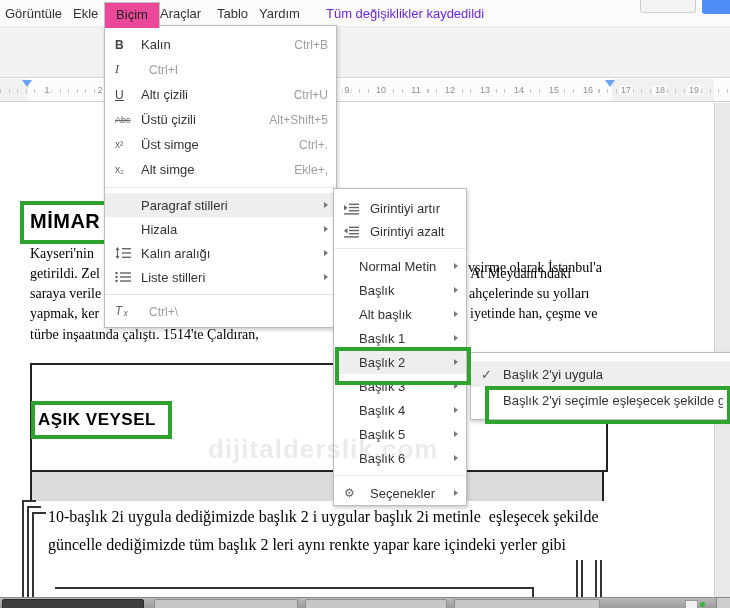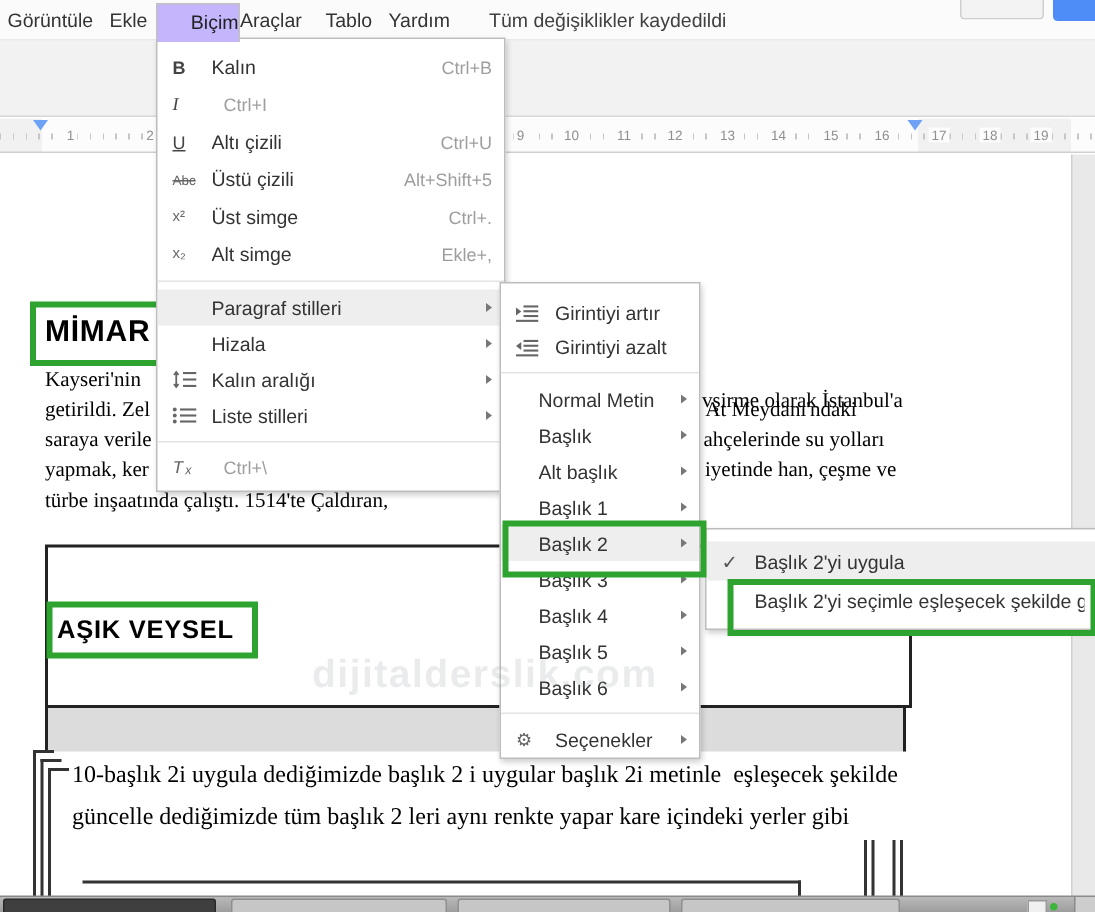--- a/index.html
+++ b/index.html
@@ -1,23 +1,23 @@
 <!DOCTYPE html>
 <html><head>
 <meta charset="utf-8">
 <style>
   html,body{margin:0;padding:0;background:#fff}
   #app{position:relative;width:730px;height:608px;background:#fff;overflow:hidden;
        font-family:"Liberation Sans",sans-serif;-webkit-font-smoothing:antialiased}
   
   .menubar{position:absolute;top:0;left:0;width:730px;height:26px;background:#fbfbfb;z-index:8}
   .mb{position:absolute;top:6px;font-size:13px;color:#333;white-space:nowrap}
-  .status{color:#404040}
-  .bicimbox{position:absolute;left:104px;top:2px;width:54px;height:25px;background:#c4b5fd;
-            border:1px solid #c2c2c2;border-bottom:none;text-align:right;line-height:24px;
+  .status{color:#6d28d9}
+  .bicimbox{position:absolute;left:104px;top:2px;width:54px;height:25px;background:#ec4899;
+            border:1px solid #c2c2c2;border-bottom:none;text-align:center;line-height:24px;
             font-size:13px;color:#222;z-index:12}
   .btn-frag-gray{position:absolute;left:640px;top:0;width:54px;height:12px;background:#f3f3f3;
             border:1px solid #cfcfcf;border-top:none;border-radius:0 0 3px 3px;z-index:9}
   .btn-frag-blue{position:absolute;left:702px;top:0;width:28px;height:14px;background:#4e8cf7;
             border-radius:0 0 0 3px;z-index:9}
   .toolbar{position:absolute;top:26px;left:0;width:730px;height:52px;background:#f2f2f2;
            border-top:1px solid #e9e9e9;border-bottom:1px solid #d8d8d8;z-index:8;box-sizing:border-box}
   .ti{position:absolute;top:40px;height:26px;display:flex;align-items:center;justify-content:center}
   .tsep{position:absolute;top:40px;width:1px;height:26px;background:#d7d7d7}
   .stylename{font-size:13px;color:#333;font-weight:bold}

